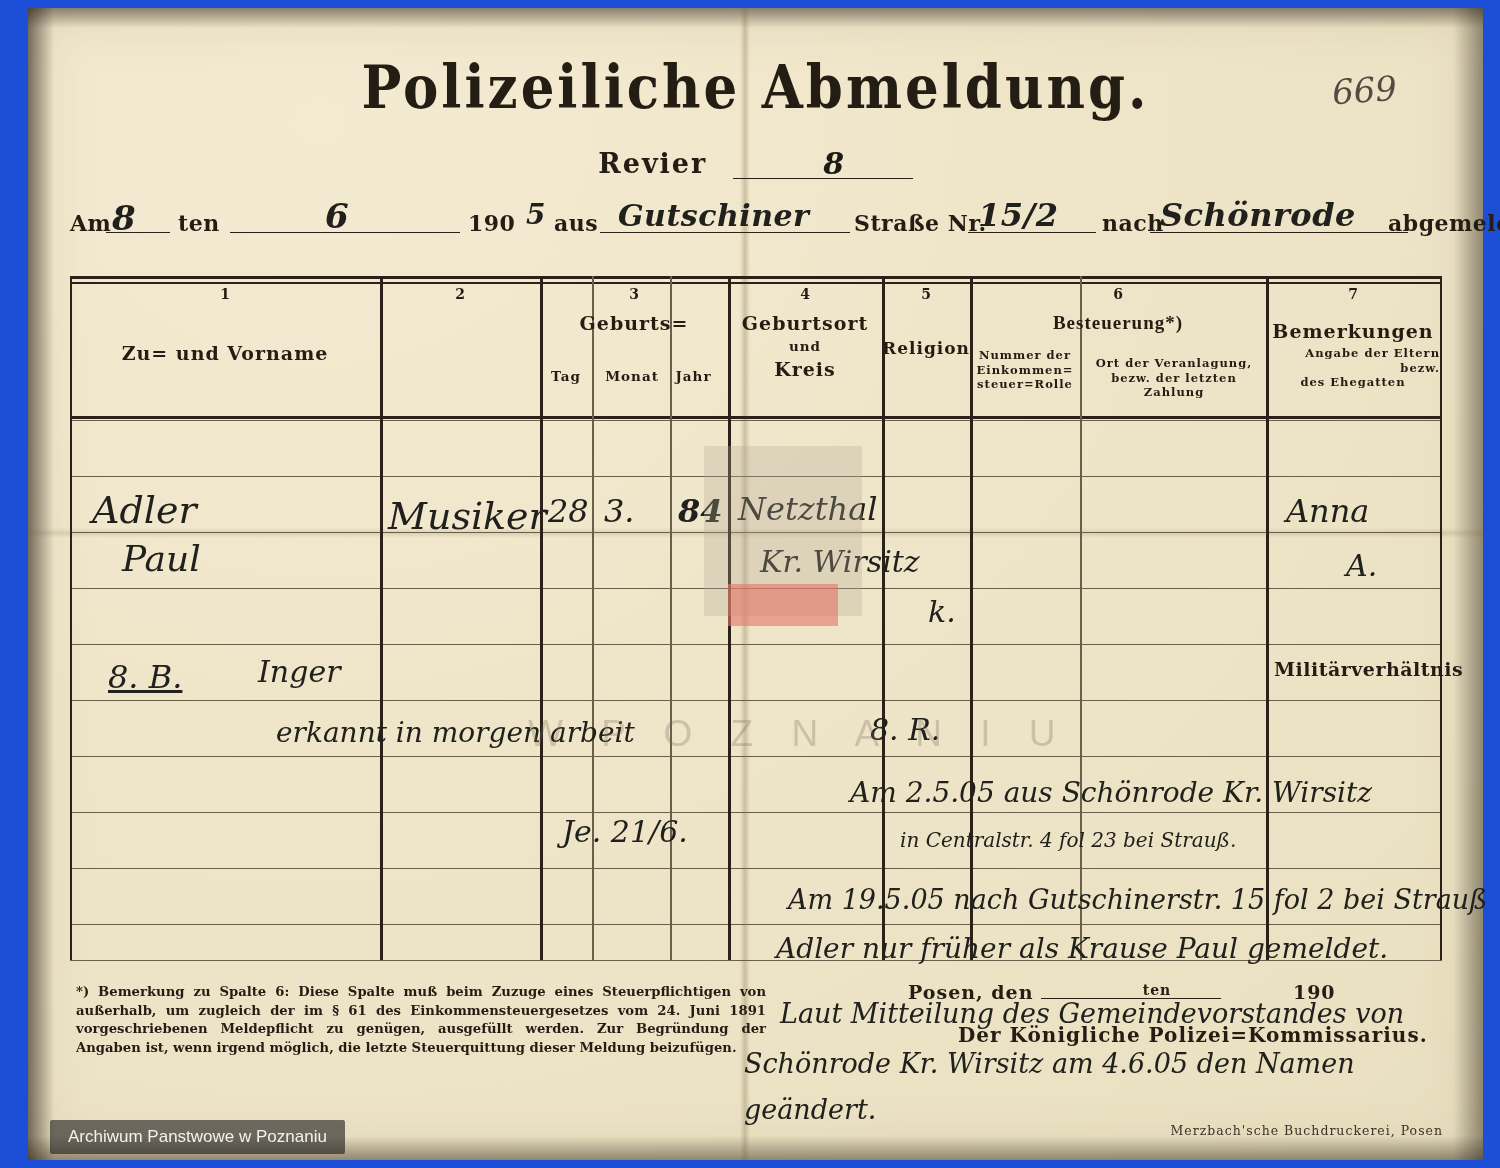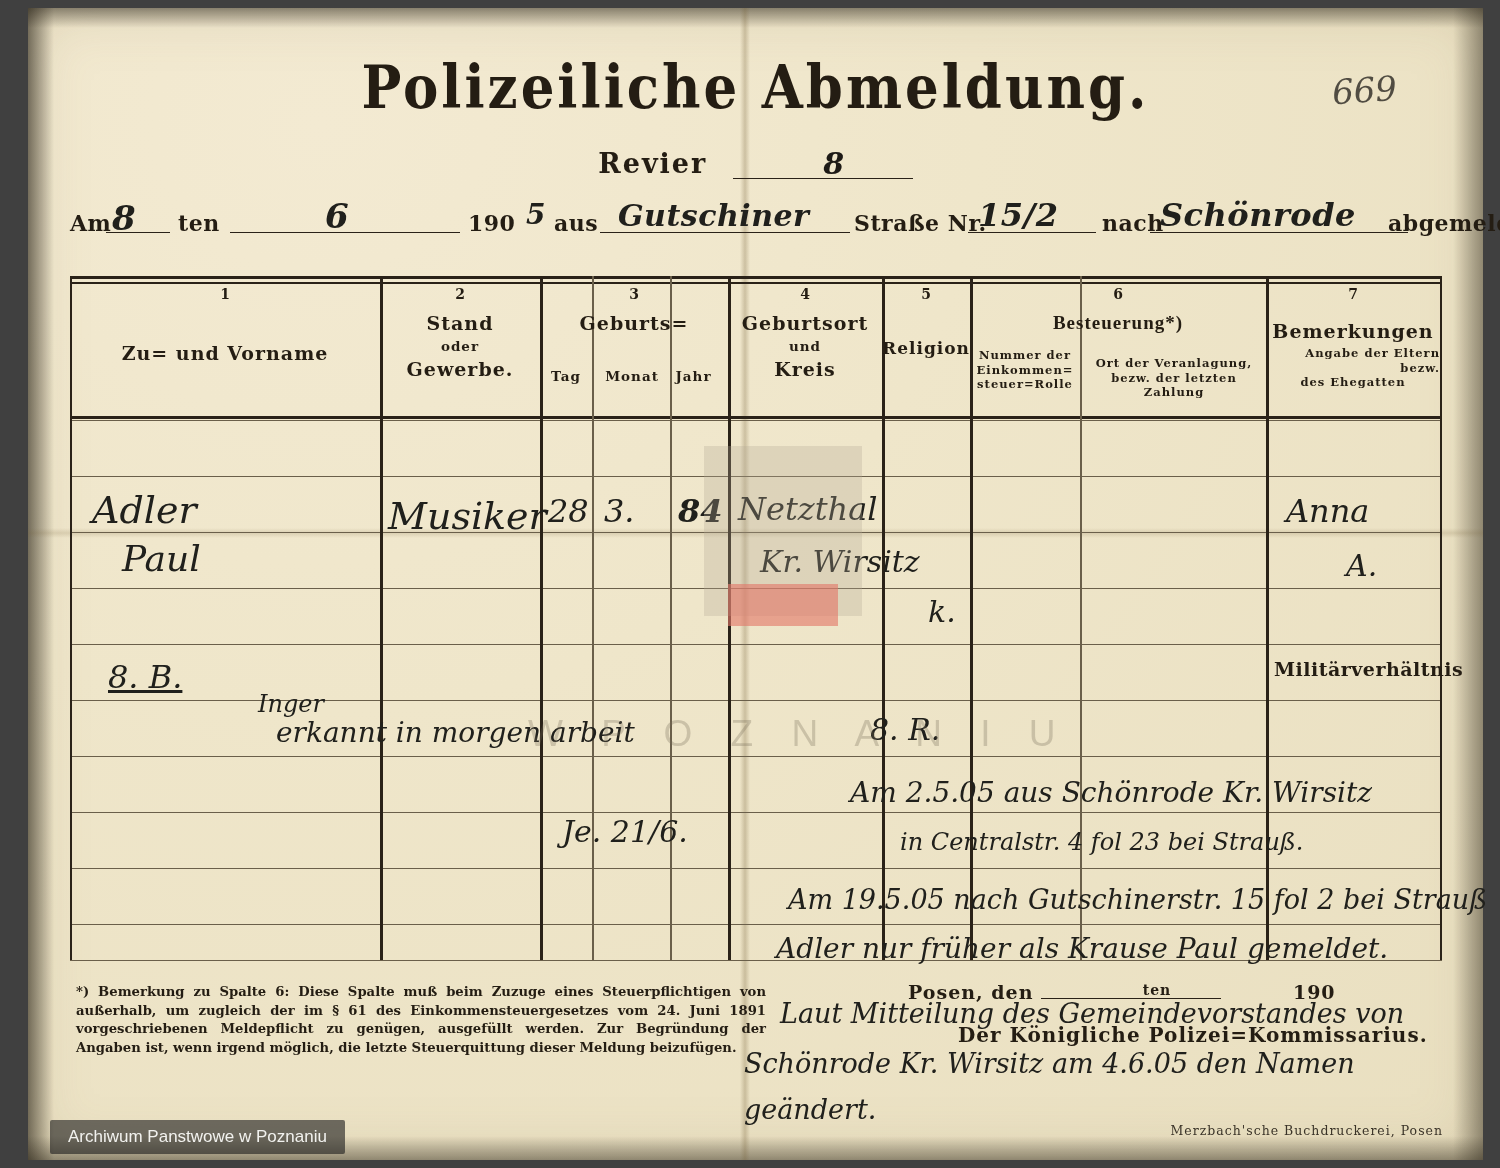--- a/index.html
+++ b/index.html
@@ -1,17 +1,17 @@
 <!DOCTYPE html>
 <html><head>
 <meta charset="utf-8">
 <style>
   html,body{margin:0;padding:0;background:#000;}
   body{width:1500px;height:1168px;font-family:"DejaVu Serif",serif;}
-  #page{position:relative;width:1500px;height:1168px;overflow:hidden;background:#404040;}
+  #page{position:relative;width:1500px;height:1168px;overflow:hidden;background:#1d4ed8;}
 
   
   #paper{
     position:absolute;left:28px;top:8px;width:1455px;height:1152px;
     background:
       radial-gradient(ellipse at 20% 10%, #f3ead2 0%, #efe6ca 40%, #e9dfc0 100%);
     box-shadow:inset 0 0 60px rgba(140,120,80,.25);
   }
   
   .edge-l{position:absolute;left:0;top:0;width:26px;height:100%;
@@ -160,25 +160,20 @@
       <div class="colnum" style="left:470px;width:188px;">3</div>
       <div class="colnum" style="left:658px;width:154px;">4</div>
       <div class="colnum" style="left:812px;width:88px;">5</div>
       <div class="colnum" style="left:900px;width:296px;">6</div>
       <div class="colnum" style="left:1196px;width:174px;">7</div>
 
       <div class="colhd" style="left:0;width:310px;top:66px;">
         <div class="big">Zu= und Vorname</div>
       </div>
 
-      <div class="colhd" style="left:310px;width:160px;top:36px;">
-        <div class="big">Stand</div>
-        <div class="sm" style="margin-top:4px;">oder</div>
-        <div class="big" style="margin-top:4px;">Gewerbe.</div>
-      </div>
 
       <div class="colhd" style="left:470px;width:188px;top:36px;">
         <div class="big">Geburts=</div>
       </div>
       <div class="colhd" style="left:470px;width:52px;top:92px;">
         <div class="sm">Tag</div>
       </div>
       <div class="colhd" style="left:524px;width:76px;top:92px;">
         <div class="sm">Monat</div>
       </div>
@@ -225,28 +220,28 @@
       <div class="hw" style="left:690px;top:268px;font-size:30px;">Kr. Wirsitz</div>
 
       <div class="hw" style="left:858px;top:318px;font-size:30px;">k.</div>
 
       <div class="hw" style="left:1216px;top:216px;font-size:32px;">Anna</div>
       <div class="hw" style="left:1276px;top:272px;font-size:30px;">A.</div>
 
       <div class="fraktur" style="position:absolute;left:1204px;top:382px;font-size:19px;letter-spacing:.5px;">Militärverhältnis</div>
 
       <div class="hw" style="left:38px;top:382px;font-size:32px;text-decoration:underline;">8. B.</div>
-      <div class="hw" style="left:188px;top:378px;font-size:24px;margin-top:36px;">Inger</div>
+      <div class="hw" style="left:188px;top:378px;font-size:30px;">Inger</div>
       <div class="hw" style="left:206px;top:440px;font-size:28px;width:620px;">erkannt in morgen arbeit</div>
       <div class="hw" style="left:800px;top:436px;font-size:30px;">8. R.</div>
 
       <div class="hw" style="left:492px;top:538px;font-size:30px;">Je. 21/6.</div>
 
       <div class="hw" style="left:780px;top:500px;font-size:28px;white-space:nowrap;">Am 2.5.05 aus Schönrode Kr. Wirsitz</div>
-      <div class="hw" style="left:830px;top:552px;font-size:24px;white-space:nowrap;text-align:center;">in Centralstr. 4 fol 23 bei Strauß.</div>
+      <div class="hw" style="left:830px;top:552px;font-size:20px;white-space:nowrap;text-align:center;">in Centralstr. 4 fol 23 bei Strauß.</div>
       <div class="hw" style="left:718px;top:608px;font-size:27px;white-space:nowrap;">Am 19.5.05 nach Gutschinerstr. 15 fol 2 bei Strauß</div>
       <div class="hw" style="left:706px;top:656px;font-size:28px;white-space:nowrap;">Adler nur früher als Krause Paul gemeldet.</div>
     </div>
 
     <div class="hw" style="position:absolute;left:752px;top:990px;font-size:27px;white-space:nowrap;">Laut Mitteilung des Gemeindevorstandes von</div>
     <div class="hw" style="position:absolute;left:716px;top:1040px;font-size:27px;white-space:nowrap;">Schönrode Kr. Wirsitz am 4.6.05 den Namen</div>
     <div class="hw" style="position:absolute;left:716px;top:1086px;font-size:27px;">geändert.</div>
 
     <div class="foot">*) Bemerkung zu Spalte 6: Diese Spalte muß beim Zuzuge eines Steuerpflichtigen von außerhalb, um zugleich der im § 61 des Einkommensteuergesetzes vom 24. Juni 1891 vorgeschriebenen Meldepflicht zu genügen, ausgefüllt werden.  Zur Begründung der Angaben ist, wenn irgend möglich, die letzte Steuerquittung dieser Meldung beizufügen.</div>
 

